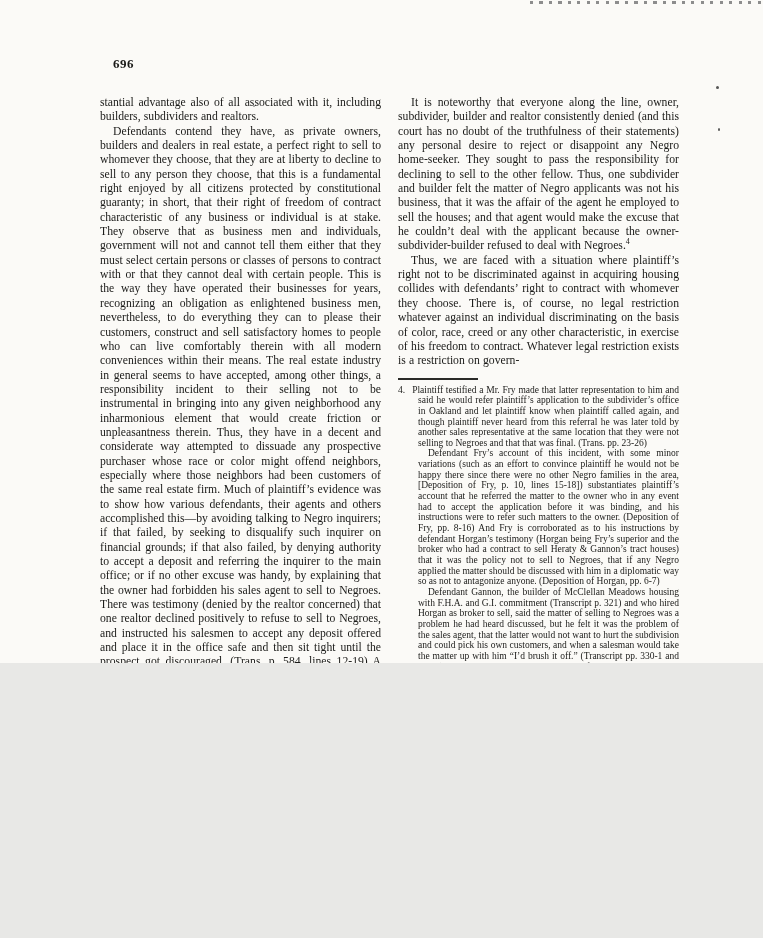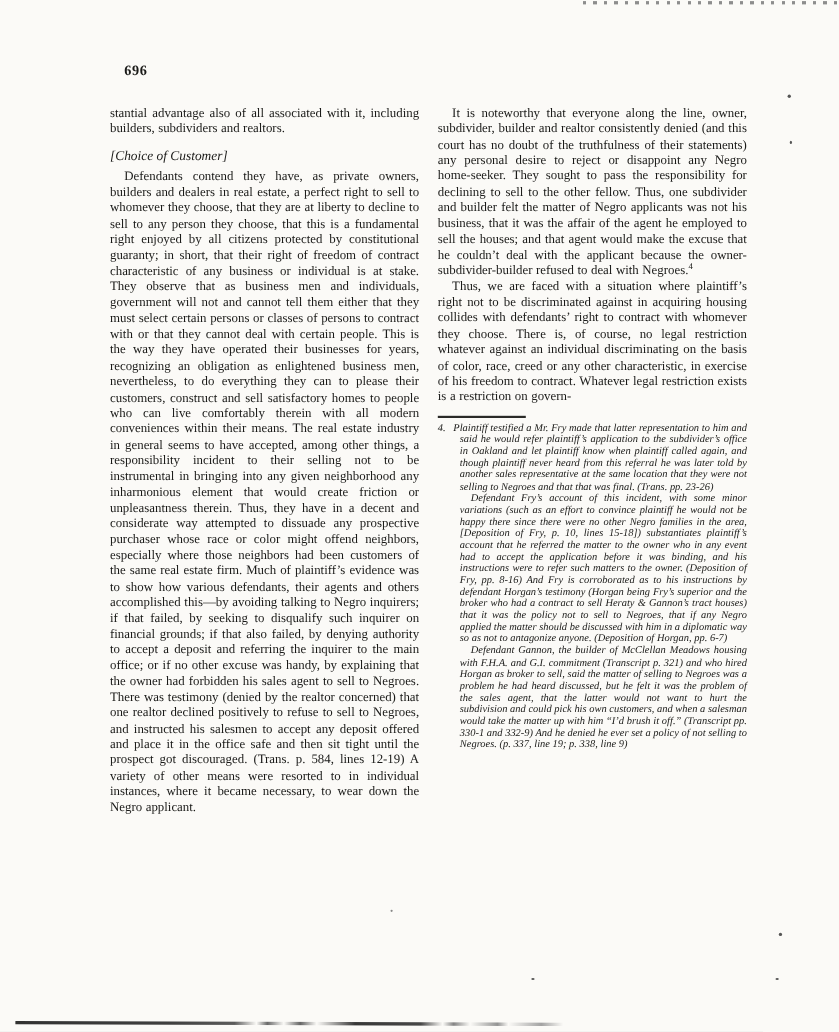--- a/index.html
+++ b/index.html
@@ -1,19 +1,19 @@
 <!DOCTYPE html>
 <html><head>
 <meta charset="utf-8">
 <style>
   html, body { margin: 0; padding: 0; background: #e8e8e6; }
   .page {
     position: relative;
     width: 763px;
-    height: 938px;
+    height: 663px;
     background: #fbfaf7;
     font-family: "Liberation Serif", "DejaVu Serif", serif;
     color: #1a1a18;
     overflow: hidden;
   }
   
   .page-number {
     position: absolute;
     left: 113px;
     top: 56px;
@@ -69,21 +69,21 @@
     border: none;
     border-top: 2px solid #2a2a28;
     margin: 9px 0 5px 0;
   }
   .footnote {
     font-size: 9.5px;
     line-height: 10.65px;
     text-align: justify;
     padding-left: 20px;
   }
-  .footnote p { margin: 0; font-style: italic; }
+  .footnote p { margin: 0; }
   .fn-first { text-indent: -20px; }
   .fn-num { margin-right: 7px; font-weight: normal; }
   .fn-para { text-indent: 10px; }
   
   .dots-top {
     position: absolute;
     top: 1px;
     right: 0;
     width: 233px;
     height: 3px;
@@ -122,21 +122,20 @@
 <div class="page">
 
   <div class="dots-top"></div>
 
   <span class="page-number">696</span>
 
   <main class="columns">
 
     <section class="col">
       <p class="body-text">stantial advantage also of all associated with it, including builders, subdividers and realtors.</p>
-      <h2 class="section-heading">[Choice of Customer]</h2>
       <p class="body-text indented">Defendants contend they have, as private owners, builders and dealers in real estate, a perfect right to sell to whomever they choose, that they are at liberty to decline to sell to any person they choose, that this is a fundamental right enjoyed by all citizens protected by constitutional guaranty; in short, that their right of freedom of contract characteristic of any business or individual is at stake. They observe that as business men and individuals, government will not and cannot tell them either that they must select certain persons or classes of persons to contract with or that they cannot deal with certain people. This is the way they have operated their businesses for years, recognizing an obligation as enlightened business men, nevertheless, to do everything they can to please their customers, construct and sell satisfactory homes to people who can live comfortably therein with all modern conveniences within their means. The real estate industry in general seems to have accepted, among other things, a responsibility incident to their selling not to be instrumental in bringing into any given neighborhood any inharmonious element that would create friction or unpleasantness therein. Thus, they have in a decent and considerate way attempted to dissuade any prospective purchaser whose race or color might offend neighbors, especially where those neighbors had been customers of the same real estate firm. Much of plaintiff’s evidence was to show how various defendants, their agents and others accomplished this—by avoiding talking to Negro inquirers; if that failed, by seeking to disqualify such inquirer on financial grounds; if that also failed, by denying authority to accept a deposit and referring the inquirer to the main office; or if no other excuse was handy, by explaining that the owner had forbidden his sales agent to sell to Negroes. There was testimony (denied by the realtor concerned) that one realtor declined positively to refuse to sell to Negroes, and instructed his salesmen to accept any deposit offered and place it in the office safe and then sit tight until the prospect got discouraged. (Trans. p. 584, lines 12-19)  A variety of other means were resorted to in individual instances, where it became necessary, to wear down the Negro applicant.</p>
     </section>
 
     <section class="col">
       <p class="body-text indented"><span>It is noteworthy that everyone along the line, owner, subdivider, builder and realtor consistently denied (and this court has no doubt of the truthfulness of their statements) any personal desire to reject or disappoint any Negro home-seeker. They sought to pass the responsibility for declining to sell to the other fellow. Thus, one subdivider and builder felt the matter of Negro applicants was not his business, that it was the affair of the agent he employed to sell the houses; and that agent would make the excuse that he couldn’t deal with the applicant because the owner-subdivider-builder refused to deal with Negroes.</span><sup class="fn-ref">4</sup></p>
       <p class="body-text indented">Thus, we are faced with a situation where plaintiff’s right not to be discriminated against in acquiring housing collides with defendants’ right to contract with whomever they choose. There is, of course, no legal restriction whatever against an individual discriminating on the basis of color, race, creed or any other characteristic, in exercise of his freedom to contract. Whatever legal restriction exists is a restriction on govern-</p>
 
       <hr class="footnote-rule">
 
       <div class="footnote">

